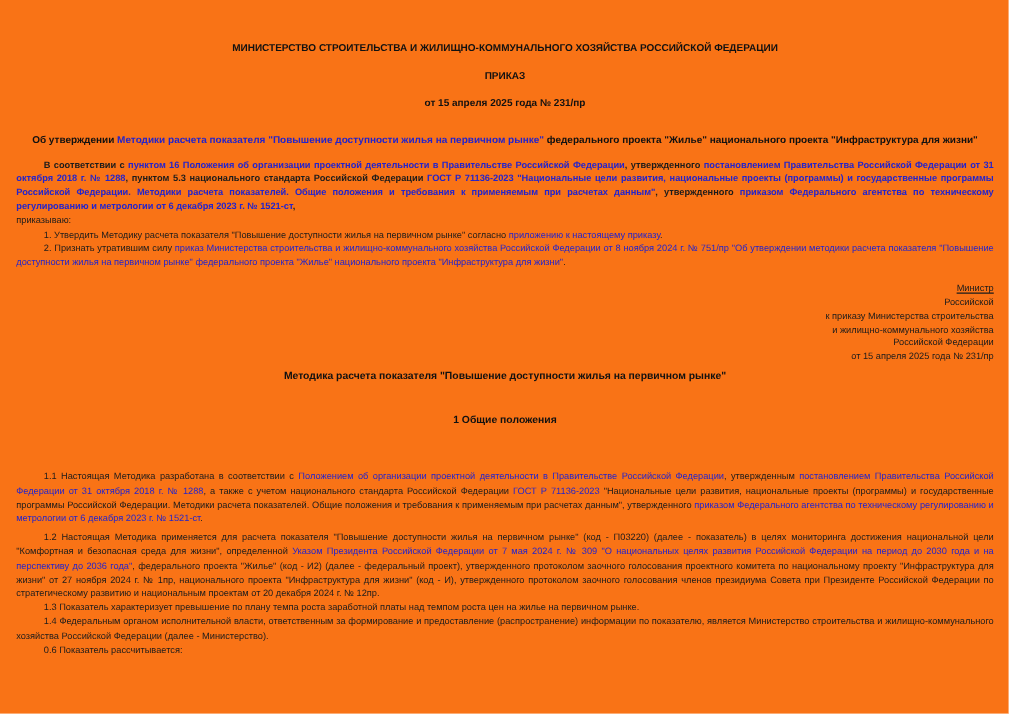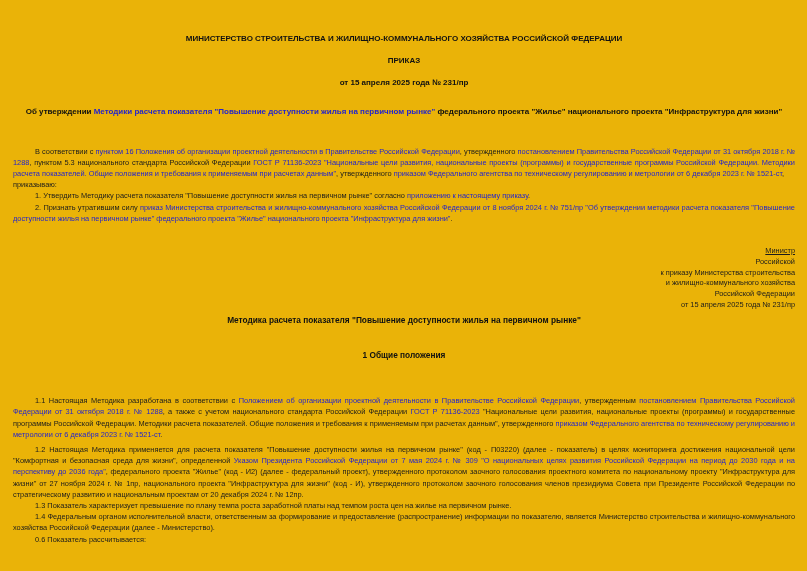--- a/index.html
+++ b/index.html
@@ -1,33 +1,33 @@
 <!DOCTYPE html>
 <html lang="ru" style="--link: #2424cc;"><head>
 <meta charset="utf-8">
 <style>
   html,body{margin:0;padding:0;background:#ffffff;}
   .page{
     position:relative;
     width:807px;height:571px;
     box-sizing:border-box;
     padding:33px 12px 12px 13px;
-    background:#eab308;
+    background:#f97316;
     font-family:"Liberation Sans", sans-serif;
     color:#1c1c1c;
     overflow:hidden;
   }
   .hdr{font-size:8px;font-weight:bold;color:#111;line-height:11px;text-align:center;}
   .hdr-gap{margin-top:11px;}
   .blk{font-size:7.4px;line-height:11.2px;text-align:justify;text-indent:22px;color:#1c1c1c;}
   .subject{font-size:8px;font-weight:bold;text-align:center;text-indent:0;line-height:11.5px;margin-top:18px;color:#111;}
-  .intro{margin-top:28px;}
+  .intro{margin-top:8px;font-weight:bold;}
   .plain-left{text-indent:0;text-align:left;}
   .right{text-align:right;text-indent:0;line-height:10.8px;}
-  .sig-start{margin-top:22px;text-decoration:underline;}
+  .sig-start{margin-top:11px;text-decoration:underline;}
   .method-title{font-size:8.3px;font-weight:bold;text-align:center;text-indent:0;margin-top:4px;color:#111;}
   .heading{font-size:8.3px;font-weight:bold;text-align:center;text-indent:0;margin-top:24px;color:#111;}
   .p-first{margin-top:34px;}
   .p-gap{margin-top:4px;}
   .lnk{color:var(--link,#2424cc);cursor:pointer;}
   .subject .lnk{font-weight:bold;}
 </style>
 </head>
 <body>
 

